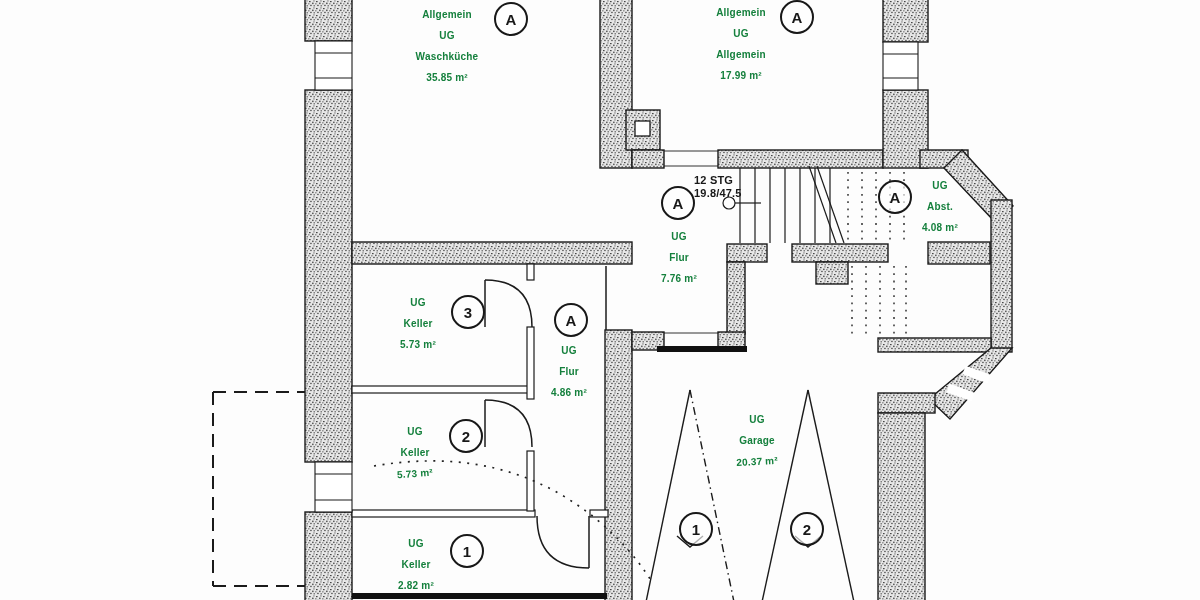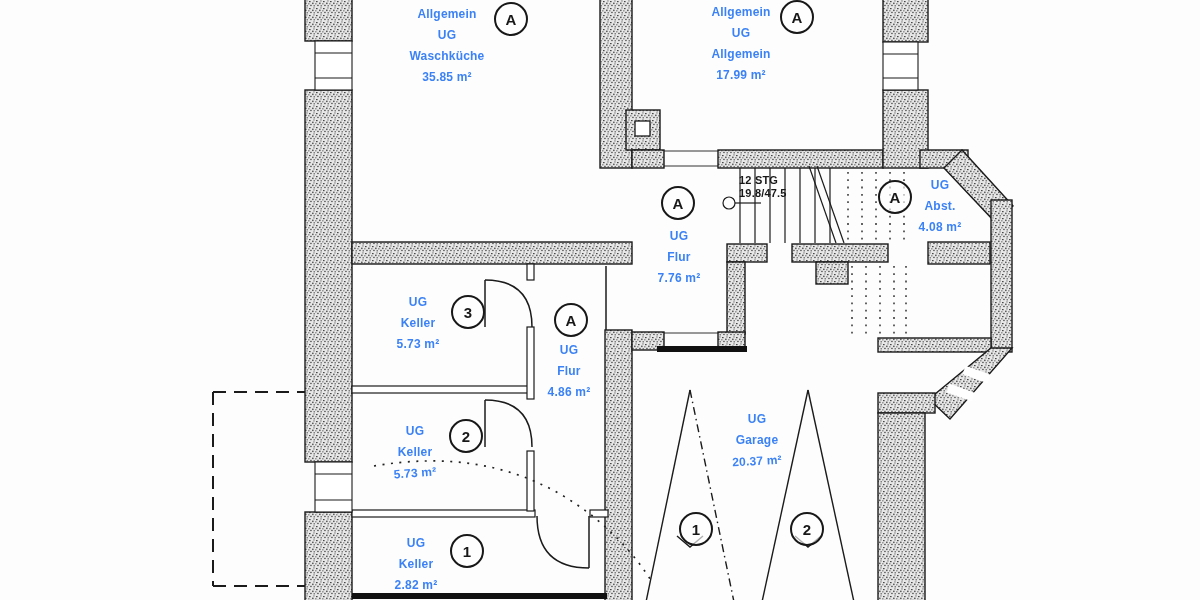--- a/index.html
+++ b/index.html
@@ -1,20 +1,20 @@
 <!DOCTYPE html>
 <html><head>
 <meta charset="utf-8">
 <style>
   html,body{margin:0;padding:0;background:#ffffff;}
   #stage{position:relative;width:1200px;height:600px;background:#fdfdfd;overflow:hidden;
          font-family:"Liberation Sans",sans-serif;color:#181818;}
   #geom{position:absolute;left:0;top:0;}
-  .lbl{position:absolute;text-align:center;font-size:12px;font-weight:600;line-height:21px;
-       letter-spacing:.2px;white-space:nowrap;transform:translateX(-50%);color:#3b82f6;}
+  .lbl{position:absolute;text-align:center;font-size:10px;font-weight:600;line-height:21px;
+       letter-spacing:.2px;white-space:nowrap;transform:translateX(-50%);color:#15803d;}
   .lbl div{pointer-events:none;}
   .stairs-lbl{position:absolute;font-size:11px;font-weight:600;line-height:13px;
        letter-spacing:.2px;white-space:nowrap;color:#181818;}
   .tag{position:absolute;width:30px;height:30px;border:2px solid #181818;border-radius:50%;
        display:flex;align-items:center;justify-content:center;
        font-size:15px;font-weight:600;background:rgba(255,255,255,.65);}
   .tilt-a{transform:rotate(-4deg);}
   .tilt-b{transform:rotate(-3deg);}
 </style>
 </head>
@@ -186,21 +186,21 @@
 </div>
 <div class="tag" style="left:780px;top:0px">A</div>
 
 <div class="tag" style="left:661px;top:186px">A</div>
 <div class="lbl" style="left:679px;top:226px">
   <div>UG</div>
   <div>Flur</div>
   <div>7.76 m²</div>
 </div>
 
-<div class="stairs-lbl" style="left:739px;top:174px">
+<div class="stairs-lbl" style="left:694px;top:174px">
   <div>12 STG</div>
   <div>19.8/47.5</div>
 </div>
 
 <div class="tag" style="left:878px;top:180px">A</div>
 <div class="lbl" style="left:940px;top:175px">
   <div>UG</div>
   <div>Abst.</div>
   <div>4.08 m²</div>
 </div>

